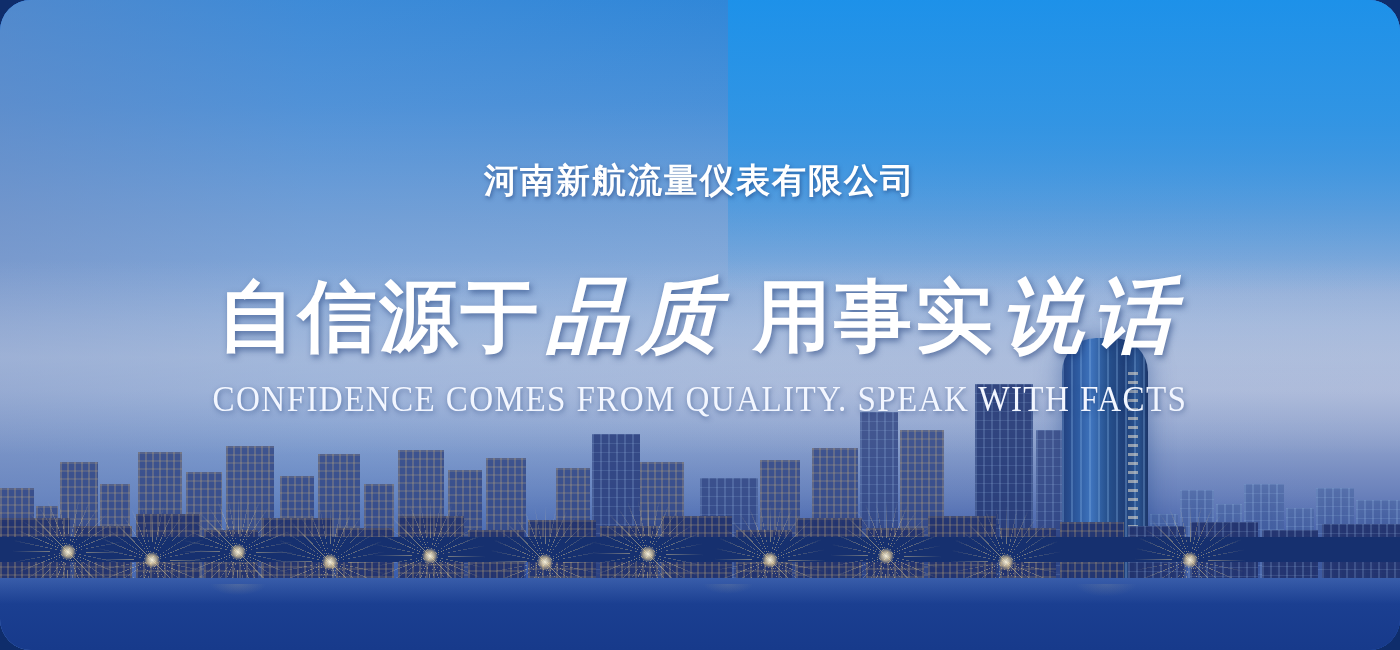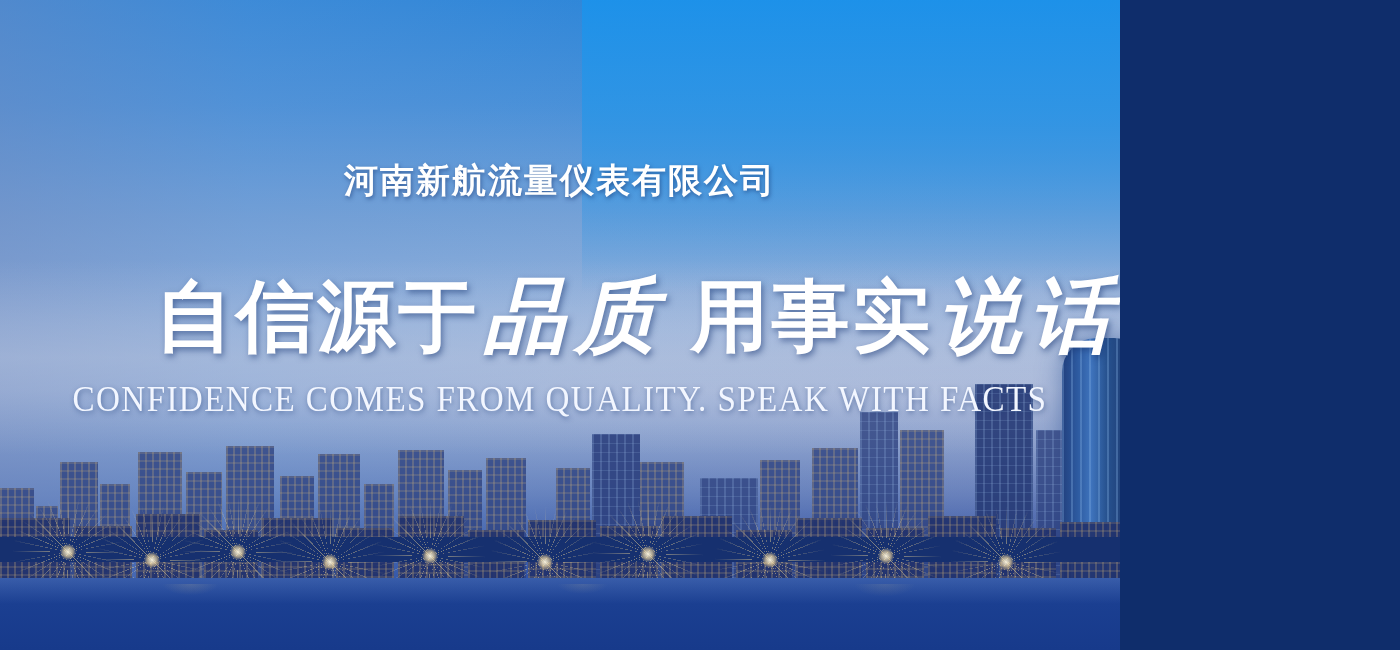--- a/index.html
+++ b/index.html
@@ -1,22 +1,23 @@
 <!DOCTYPE html>
 <html><head>
 <meta charset="utf-8">
 <style>
   html,body{margin:0;padding:0;background:#0f2d6b;}
   body{font-family:"Liberation Sans",sans-serif;}
 
   .banner{
     position:relative;
-    width:1120px;height:650px;
+    width:1400px;height:650px;
     overflow:hidden;
     background:#3b82f6;
+    border-radius:31px;
   }
 
   
   .sky{
     position:absolute;inset:0;
     background:
       linear-gradient(90deg,
         rgba(108,140,196,0.55) 0%,
         rgba(96,150,214,0.30) 22%,
         rgba(40,150,232,0.05) 55%,
@@ -179,21 +180,21 @@
     color:#ffffff;
     font-family:"DejaVu Sans","Liberation Sans",sans-serif;
     font-weight:bold;
     font-size:34px;
     letter-spacing:2px;
     text-shadow:1px 2px 4px rgba(20,50,110,.55);
   }
 
   .headline{
     position:absolute;left:0;right:0;top:262px;
-    text-align:right;
+    text-align:center;
     white-space:nowrap;
     color:#ffffff;
     text-shadow:2px 3px 6px rgba(25,55,115,.55);
   }
   .hl-bold{
     font-family:"DejaVu Sans","Liberation Sans",sans-serif;
     font-weight:bold;
     font-size:78px;
     letter-spacing:3px;
     vertical-align:middle;

